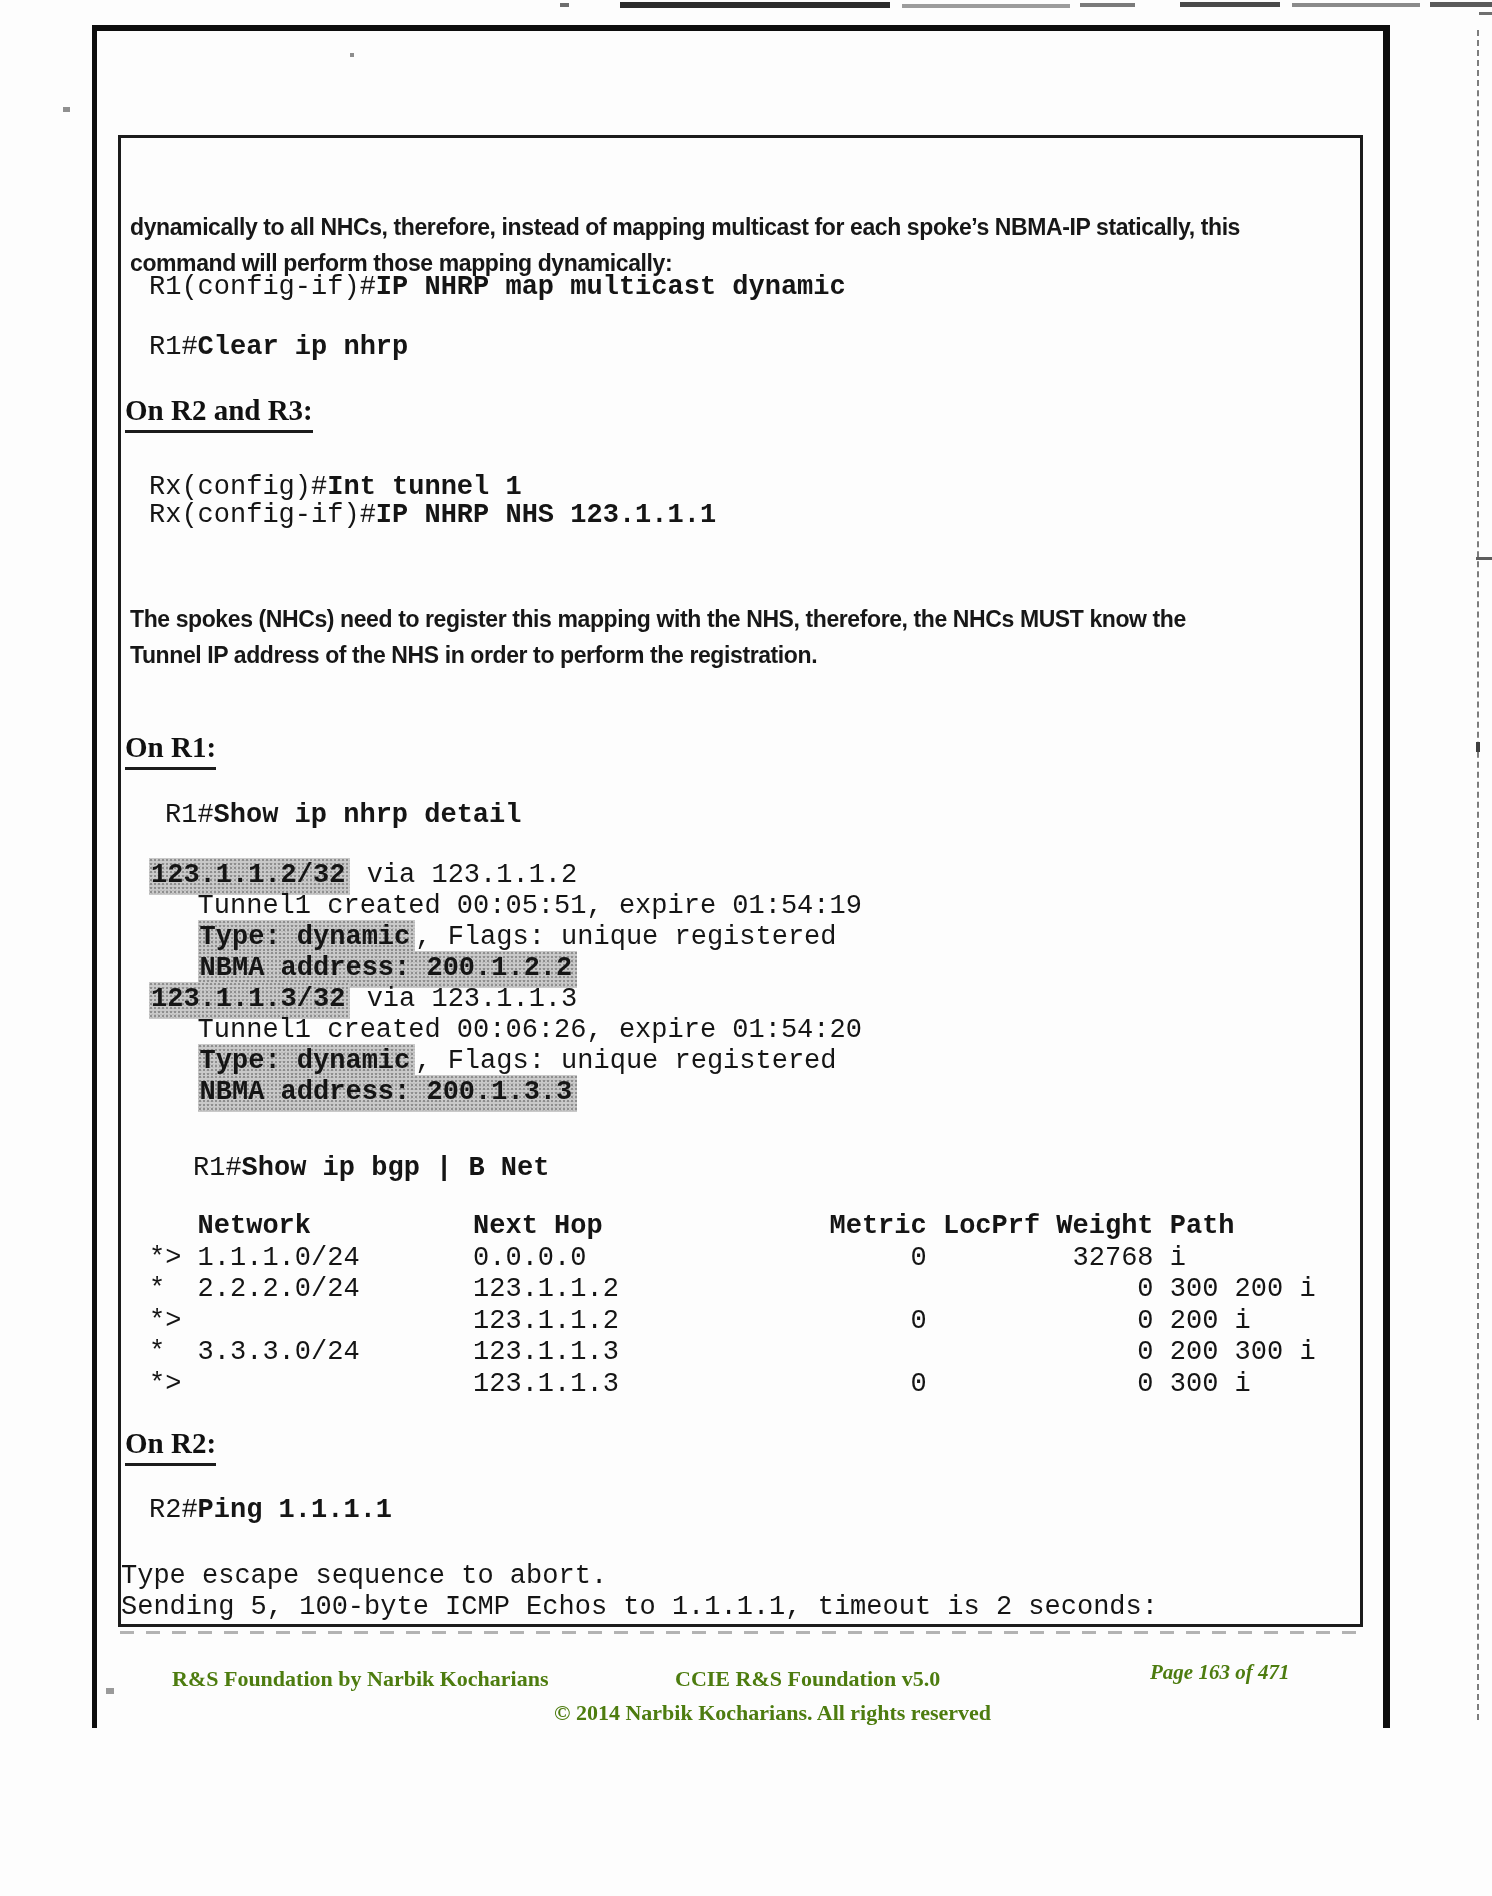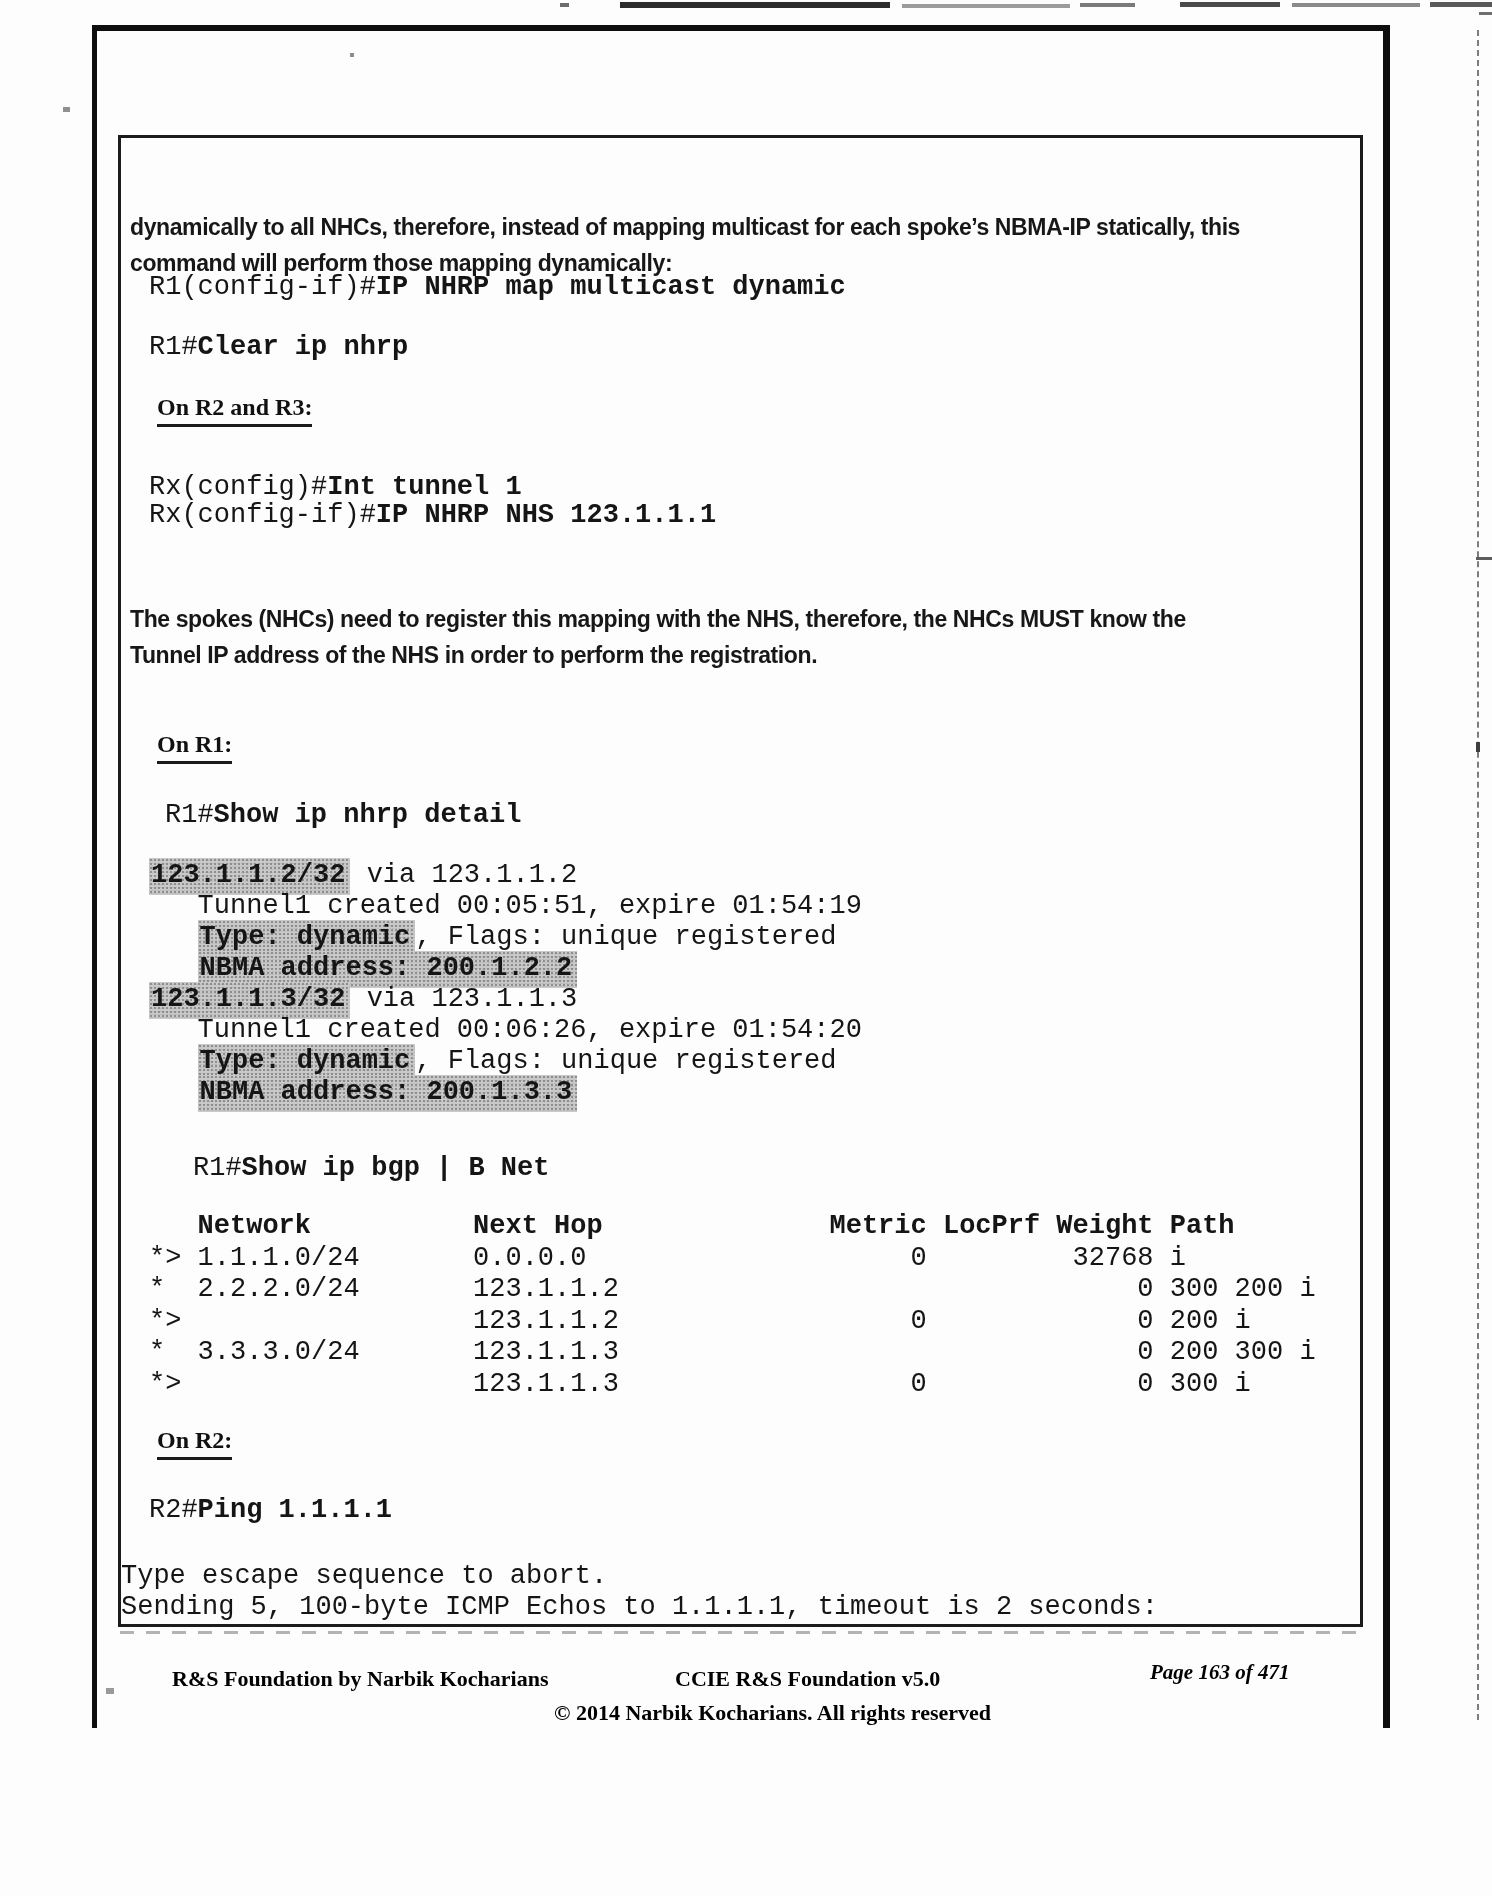--- a/index.html
+++ b/index.html
@@ -12,34 +12,34 @@
   .outer-left{position:absolute;left:92px;top:25px;width:5px;height:1703px;background:#0e0e0e;}
   .outer-right{position:absolute;left:1383px;top:25px;width:7px;height:1703px;background:#0e0e0e;}
   
   .inner{position:absolute;left:118px;top:135px;width:1239px;height:1486px;
          border:3px solid #1c1c1c;background:#fdfdfd;}
   .under-box-line{position:absolute;left:120px;top:1631px;width:1240px;height:3px;
         background:repeating-linear-gradient(90deg,#b3b3b3 0 14px,transparent 14px 26px);}
   .blk{position:absolute;white-space:pre;}
   .para{font-family:"Liberation Sans",sans-serif;font-weight:bold;font-size:23px;
         letter-spacing:-0.4px;line-height:36px;color:#171717;margin-top:36px;}
-  .heading{font-family:"Liberation Serif",serif;font-weight:bold;font-size:24px;color:#111;margin-left:32px;}
+  .heading{font-family:"Liberation Serif",serif;font-weight:bold;font-size:29px;color:#111;}
   .heading .u{display:inline-block;border-bottom:3px solid #1c1c1c;padding-bottom:3px;}
   .console{font-family:"Liberation Mono",monospace;font-size:27px;line-height:28px;color:#151515;}
   .console .b{font-weight:bold;}
   .lh31 .cline{line-height:31px;}
   .lh315 .cline{line-height:31.5px;}
   .cline{white-space:pre;padding-left:28px;}
   .hl{background-color:#c9c9c9;
       background-image:radial-gradient(circle,#8e8e8e 0.8px,transparent 0.9px),
                        radial-gradient(circle,#a8a8a8 0.7px,transparent 0.8px);
       background-size:4px 4px,3px 3px;background-position:0 0,1.5px 1px;
       padding:2px 5px 5px 2px;font-weight:bold;}
   .footer-text{position:absolute;font-family:"Liberation Serif",serif;font-weight:bold;
-      font-size:22px;color:#000000;white-space:pre;}
+      font-size:22px;color:#4d7c0f;white-space:pre;}
   .footer-page{font-style:italic;font-size:21px;}
   
   .right-artifact{position:absolute;left:1477px;top:30px;width:0;height:1690px;
       border-left:2px dashed #7d7d7d;}
 </style>
 </head>
 <body>
 
 <div class="page">
 

